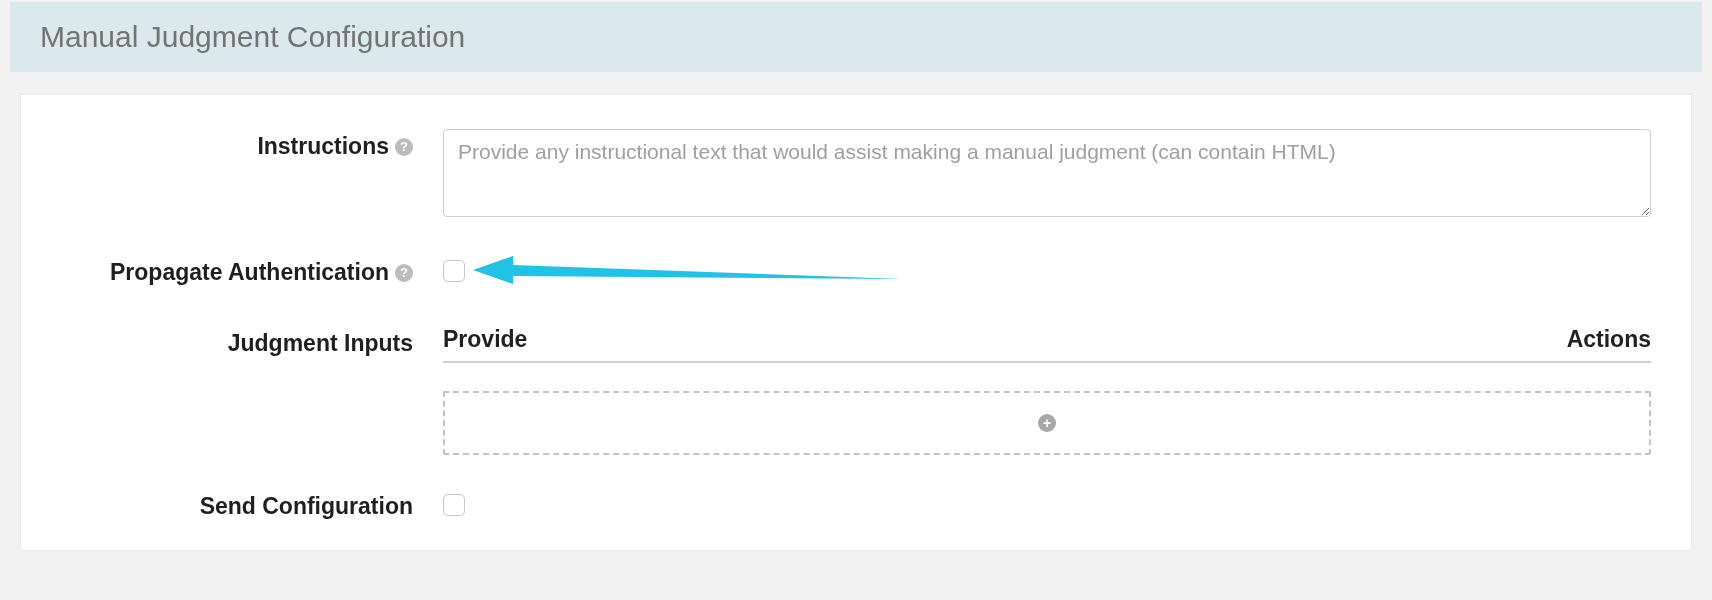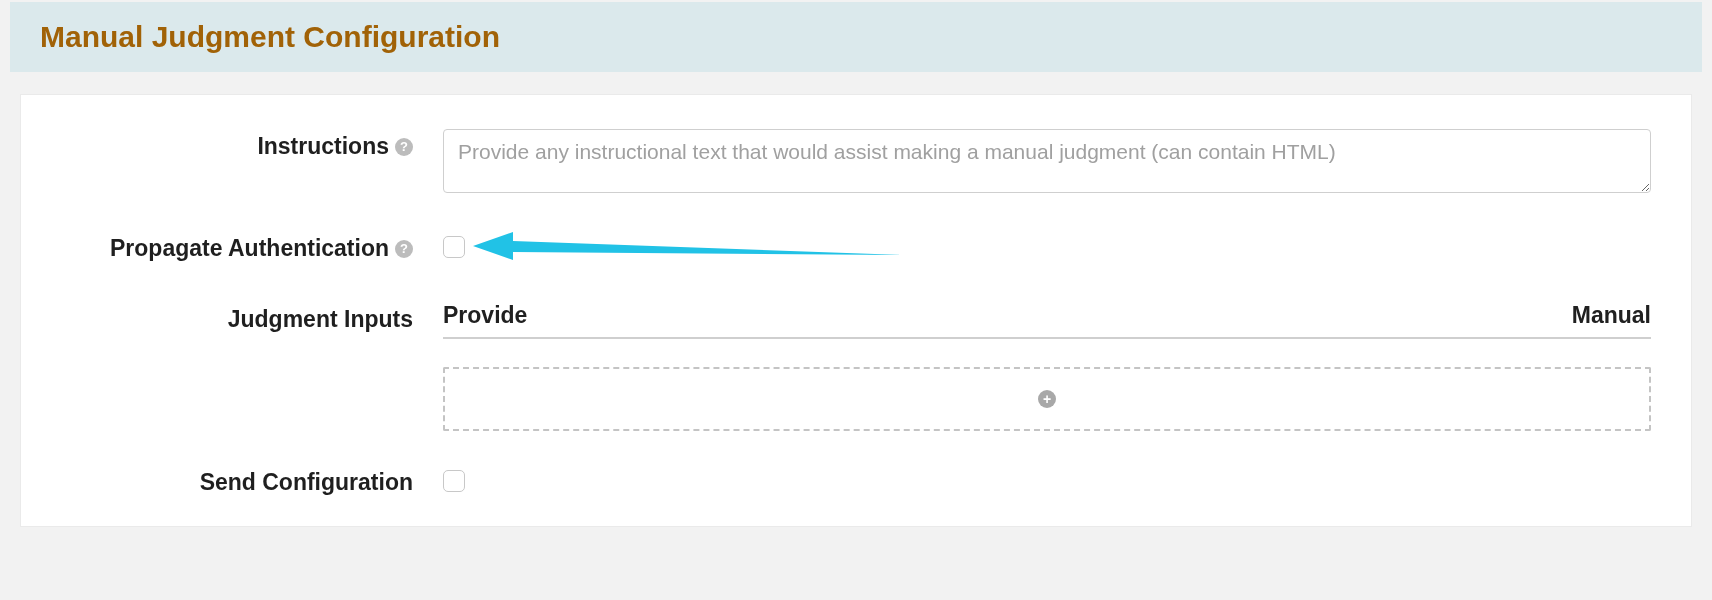--- a/index.html
+++ b/index.html
@@ -10,22 +10,22 @@
     height: 600px;
     overflow: hidden;
   }
   .header-bar {
     background: #dbe9ec;
     padding: 18px 10px 18px 30px;
     margin: 2px 10px 0 10px;
   }
   .header-title {
     font-size: 30px;
-    font-weight: 700;
-    color: #a16207;
+    font-weight: 400;
+    color: #737373;
   }
   .panel {
     background: #fff;
     margin: 22px 20px 0 20px;
     border: 1px solid #eaeaea;
     padding: 34px 40px 30px 40px;
   }
   .form-row {
     display: flex;
     align-items: flex-start;
@@ -60,21 +60,21 @@
     align-items: center;
     justify-content: center;
     line-height: 1;
   }
   .input-col {
     flex: 1;
     position: relative;
   }
   textarea.instructions {
     width: 100%;
-    height: 64px;
+    height: 88px;
     border: 1px solid #cfcfcf;
     border-radius: 4px;
     padding: 10px 14px;
     font-size: 21px;
     color: #555;
     font-family: inherit;
     resize: both;
   }
   textarea.instructions::placeholder { color: #a0a0a0; }
   .checkbox-shell {
@@ -175,21 +175,21 @@
     </div>
   </div>
 
   <div class="form-row row-judgment">
     <div class="label-col">
       <span class="label-text">Judgment Inputs</span>
     </div>
     <div class="input-col">
       <div class="inputs-header">
         <span>Provide</span>
-        <span>Manual</span>
+        <span>Actions</span>
       </div>
       <button type="button" class="add-input-btn">
         <span class="plus-icon">+</span>
       </button>
     </div>
   </div>
 
   <div class="form-row row-notify">
     <div class="label-col">
       <span class="label-text">Send Configuration</span>

